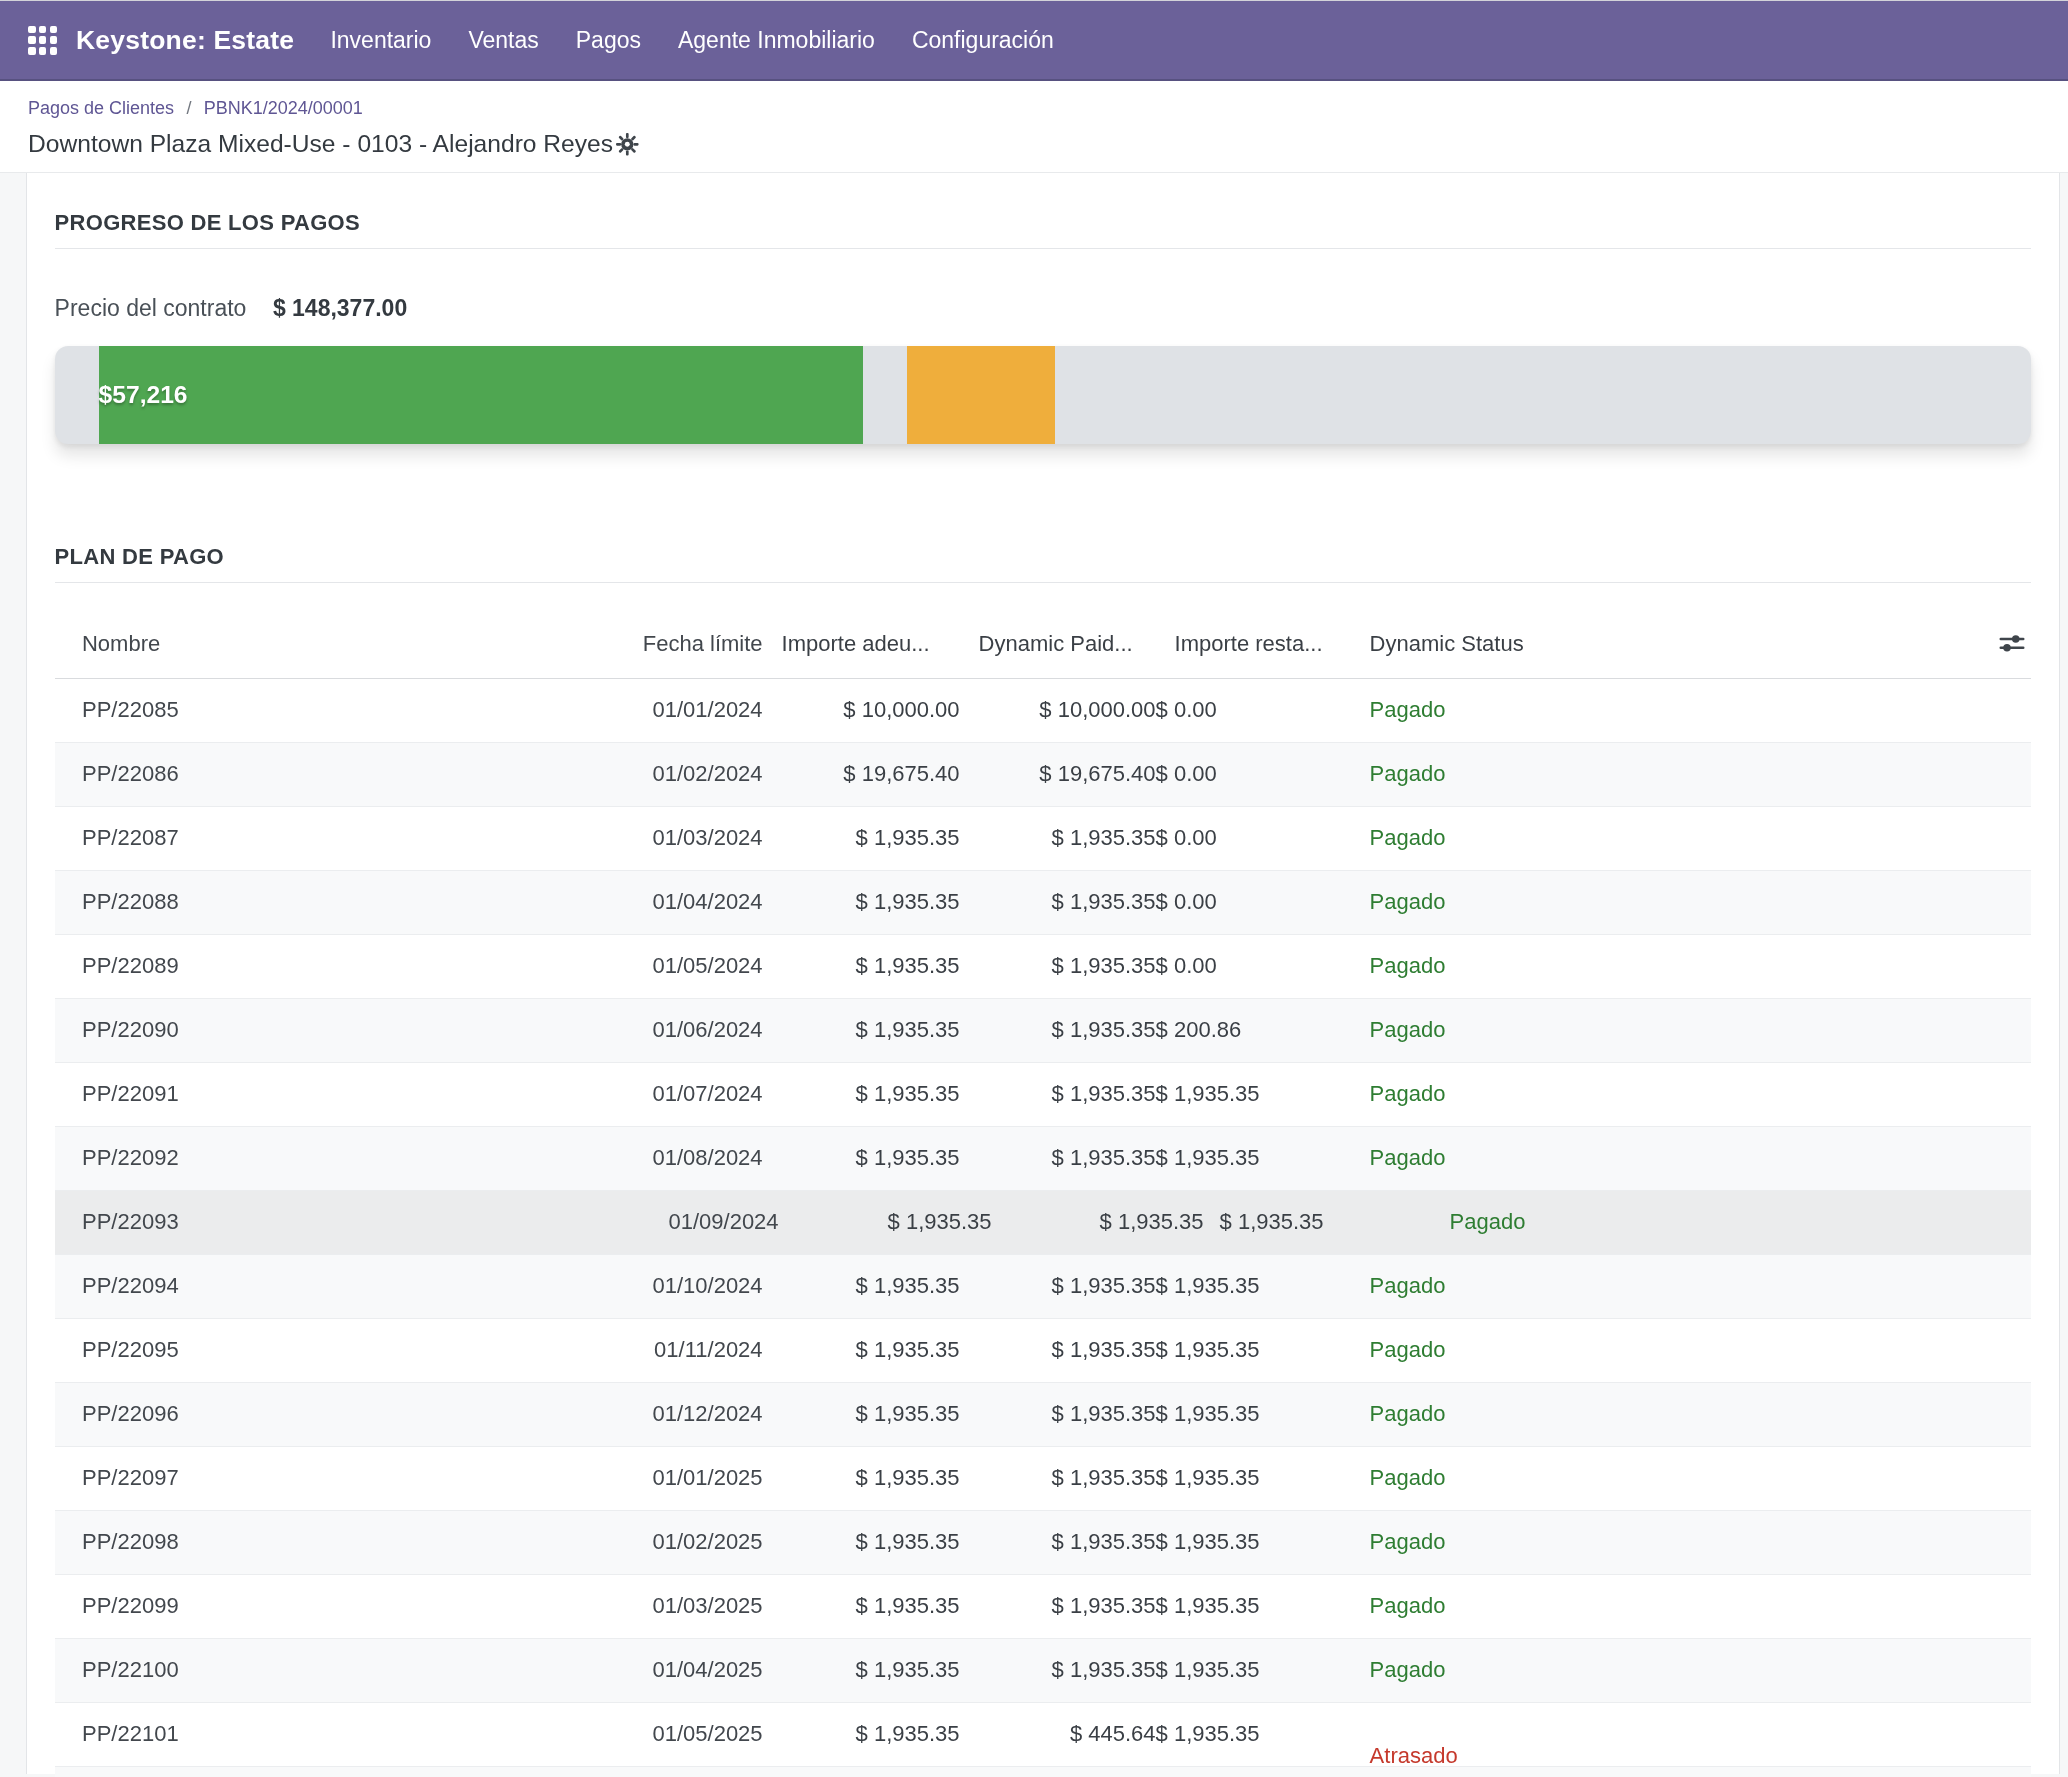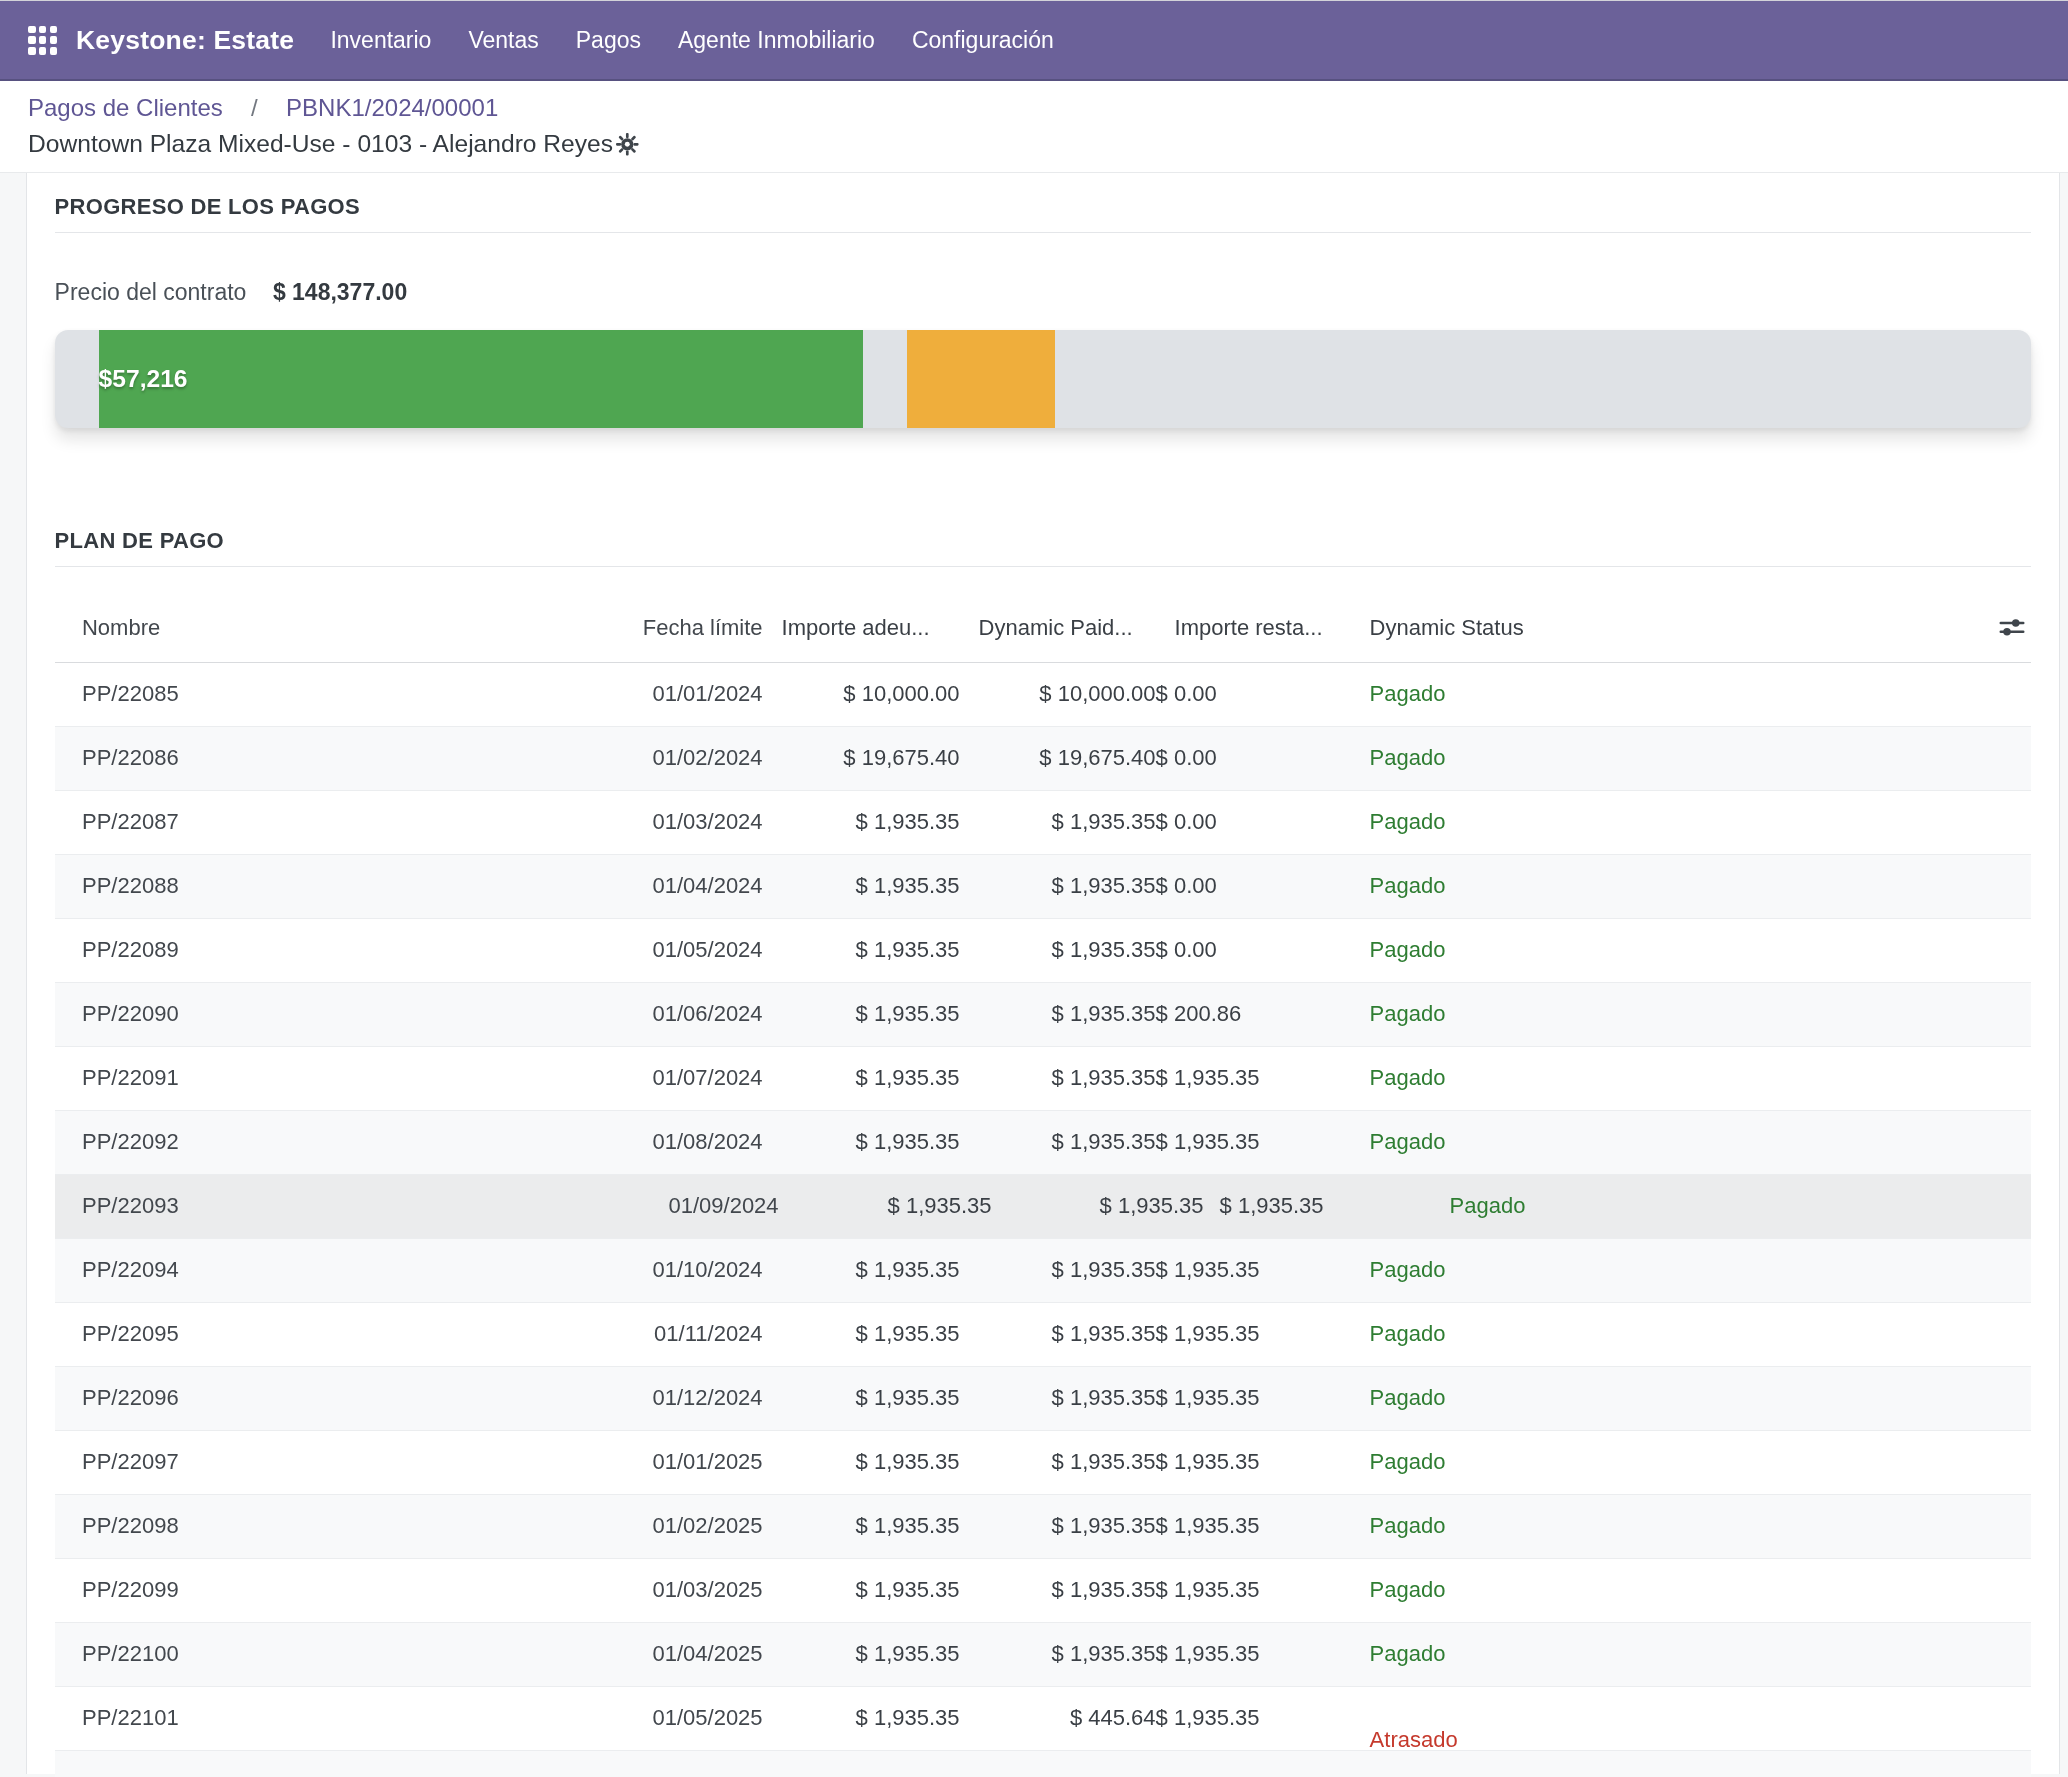--- a/index.html
+++ b/index.html
@@ -13,35 +13,35 @@
     grid-template-columns:repeat(3,7.6px); grid-template-rows:repeat(3,7.6px);
     gap:3.3px; cursor:pointer; flex:none; }
   .grid-icon span { background:#fff; border-radius:1.9px; }
   .brand { color:#fff; font-size:26.5px; font-weight:700; margin:0 23px 0 19px;
     letter-spacing:0.2px; white-space:nowrap; }
   .menu { display:flex; gap:37px; margin-left:13.2px; }
   .menu-item { color:#fff; font-size:23px; cursor:pointer; white-space:nowrap; }
 
   
   .crumbbar { background:#fff; padding:13.2px 28px 12.3px 28px; border-bottom:0.9px solid #e8eaec; }
-  .crumbs { font-size:24px; line-height:28px; color:#5f5694; display:flex; align-items:center;gap:16px; }
+  .crumbs { font-size:18px; line-height:28px; color:#5f5694; display:flex; align-items:center; }
   .crumb-link { color:#5f5694; cursor:pointer; }
   .crumb-sep { color:#737880; margin:0 12.3px; }
   .rec-title { margin-top:5.7px; font-size:24.6px; line-height:32px; color:#343a40;
     display:flex; align-items:center; gap:2px; }
   .cog-svg { width:24.6px; height:24.6px; cursor:pointer; }
 
   
   .page { height:1601px; background:#f6f7f8; }
   .sheet { height:100%; margin:0 9.5px 0 25.6px; background:#fff;
     border-left:0.9px solid #e3e5e8; border-right:0.9px solid #e3e5e8;
     padding:21px 28px 0 28px; }
 
   .section-title { font-size:22px; font-weight:700; color:#343a40; letter-spacing:0.3px;
-    padding-bottom:11.4px; border-bottom:0.9px solid #e4e6e9; }
+    padding-bottom:11.4px; border-bottom:0.9px solid #e4e6e9;margin-top:16px; }
 
   .contract { margin-top:45px; display:flex; align-items:baseline;
     font-size:23px; line-height:28px; }
   .contract-label { color:#495057; }
   .contract-value { margin-left:26.5px; font-weight:700; color:#343a40; }
 
   
   .pbar { margin-top:24.6px; height:98px; border-radius:13.2px; background:#dfe2e6;
     display:flex; overflow:hidden;
     box-shadow:0 11.4px 15px rgba(0,0,0,.10), 0 2.8px 5.7px rgba(0,0,0,.07); }

